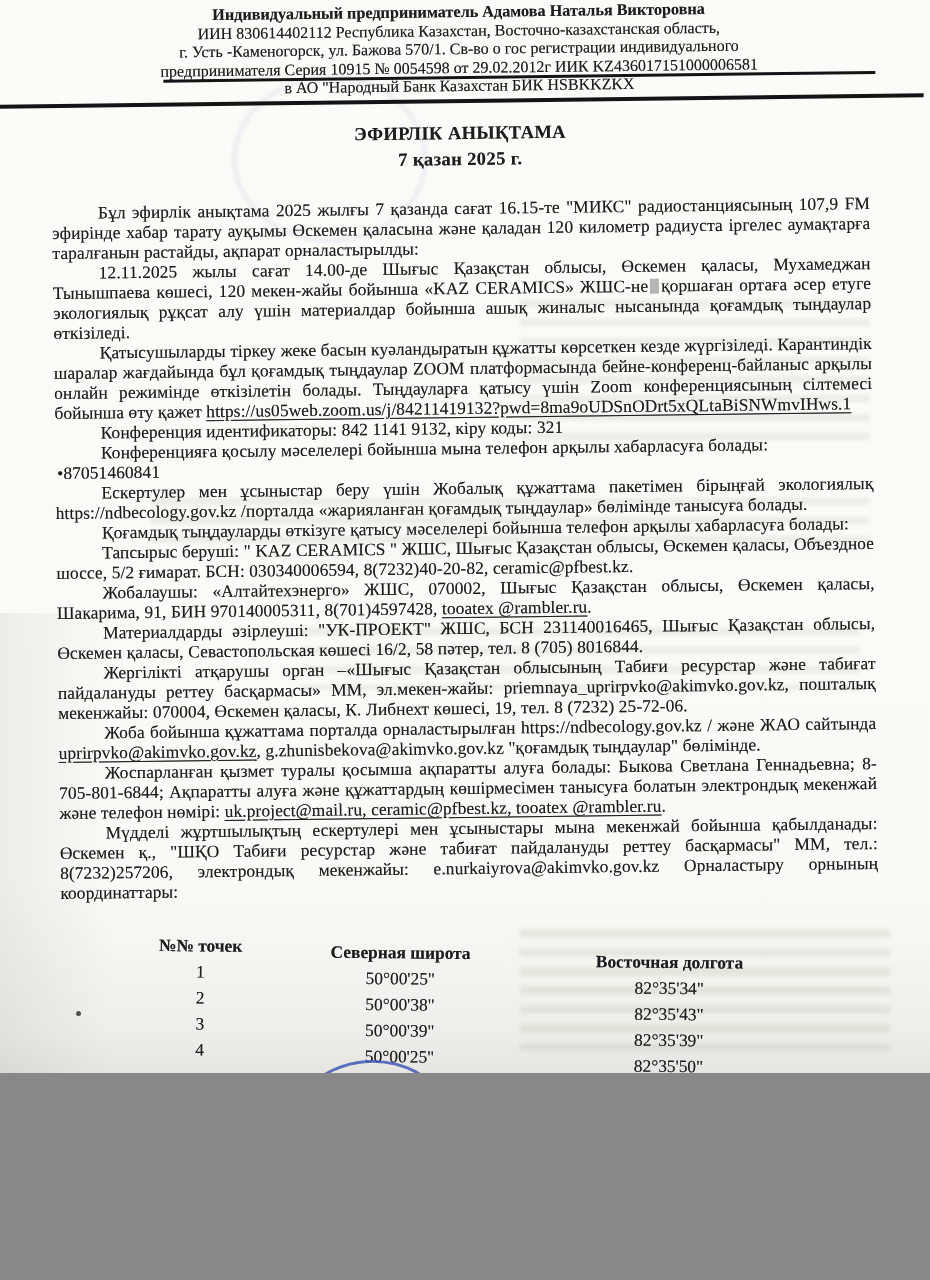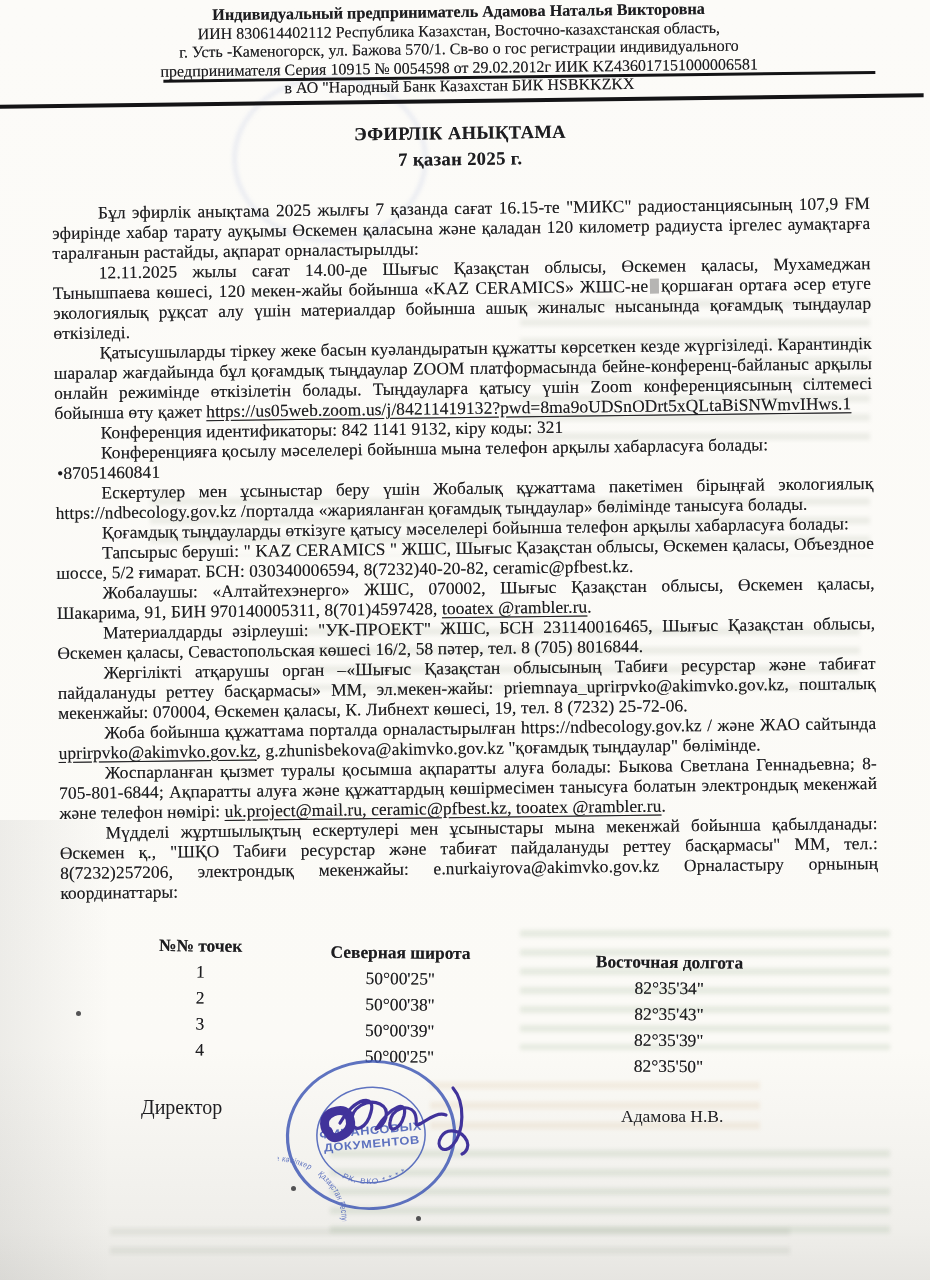--- a/index.html
+++ b/index.html
@@ -4,21 +4,21 @@
 <style>
   :root{
     --paper-color:#fbfaf6;
     --ink-color:#1d1d20;
     --stamp-color:#3d56b5;
     --signature-color:#41339b;
   }
   html,body{margin:0;padding:0;background:#888;}
   .page{
     position:relative;
-    width:930px;height:1280px;
+    width:930px;height:1073px;
     margin:0 auto;
     background:linear-gradient(180deg,#fcfbf8 0%,var(--paper-color) 82%,#efeeea 96%,#e6e5e1 100%);
     overflow:hidden;
     font-family:"Liberation Serif","DejaVu Serif",serif;
     color:var(--ink-color);
   }
   
   .bleed-circle{
     position:absolute;left:233px;top:76px;width:188px;height:160px;
     border:3px solid rgba(80,105,195,.15);border-radius:50%;

